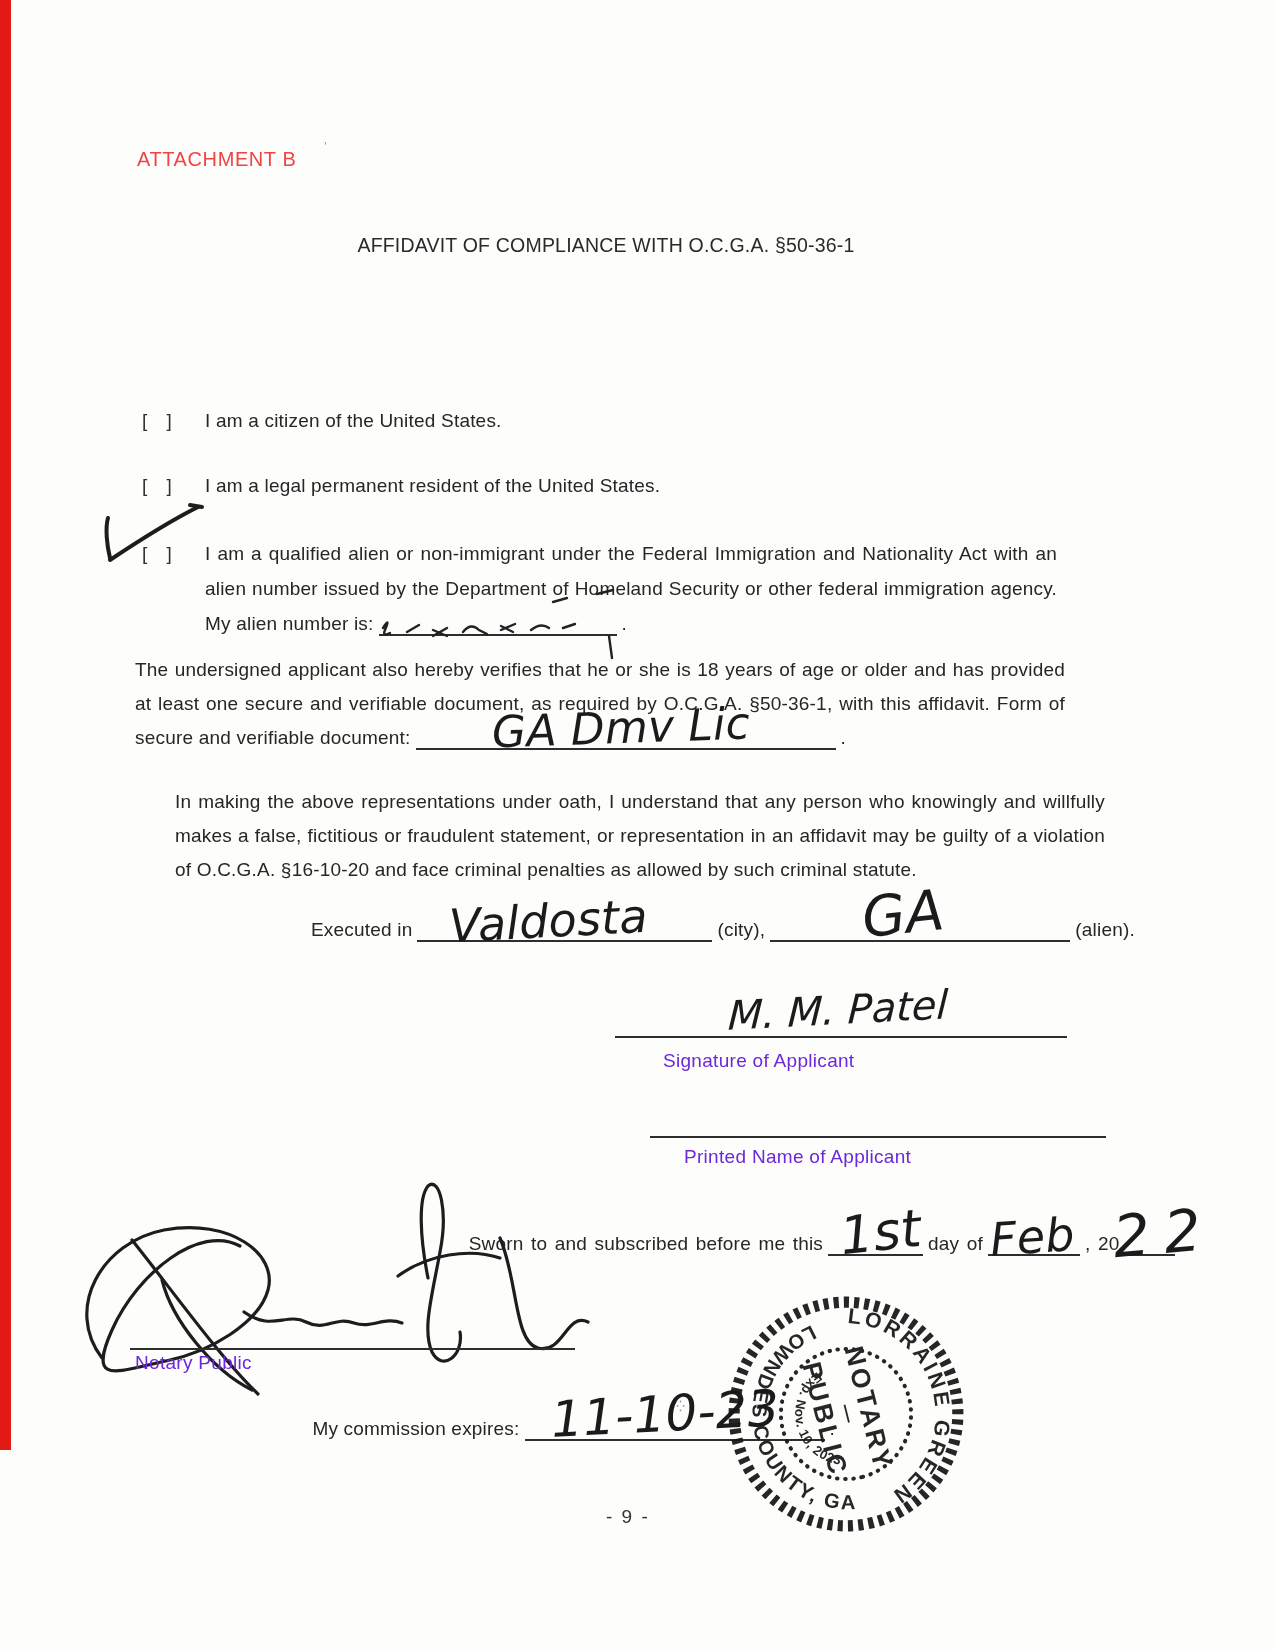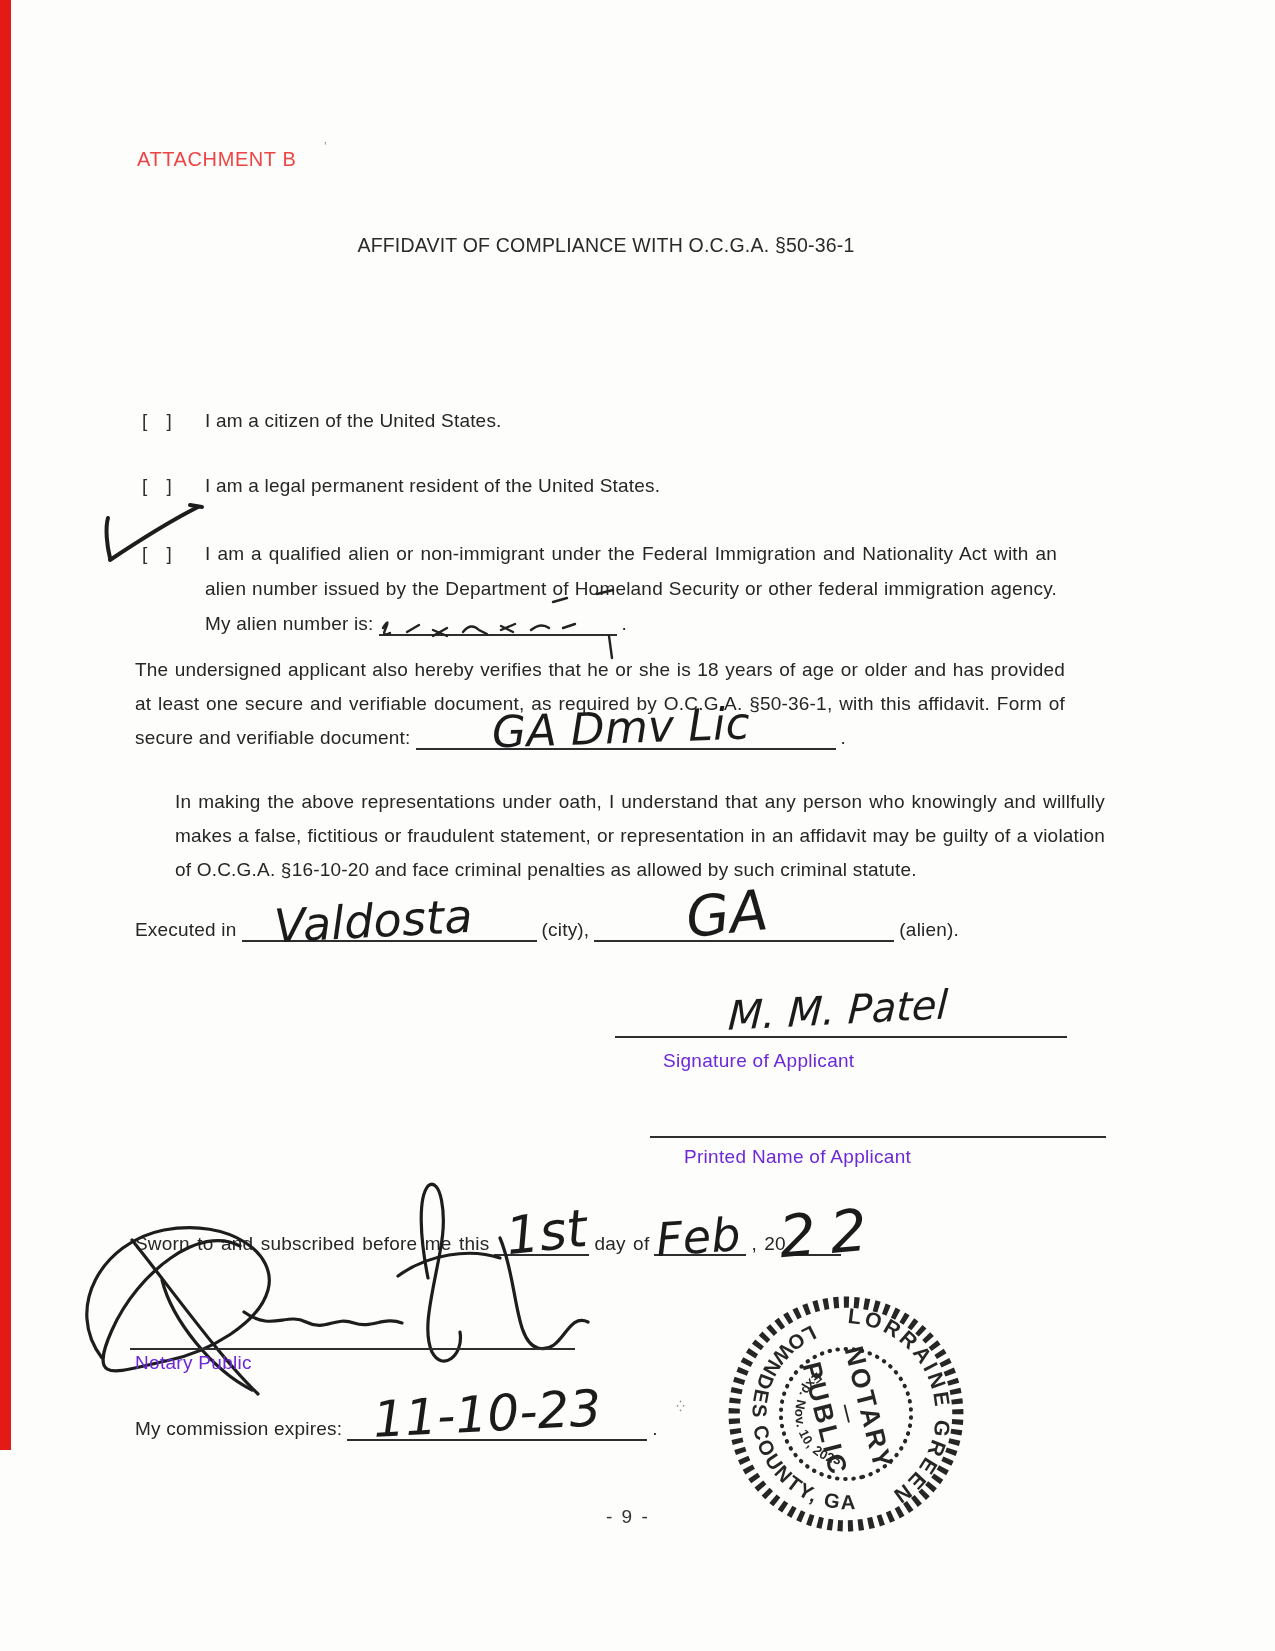--- a/index.html
+++ b/index.html
@@ -5,21 +5,21 @@
   html,body{margin:0;padding:0;background:#ffffff;}
   .page{
     position:relative;
     width:1275px;height:1651px;
     background:#fdfdfc;
     font-family:"Liberation Sans", sans-serif;
     color:#262626;
     overflow:hidden;
   }
   .stripe{position:absolute;left:0;top:0;width:11px;height:1450px;}
-  .txt{position:absolute;font-size:19px;line-height:34px;letter-spacing:0.2px;}
+  .txt{position:absolute;font-size:19px;line-height:34px;letter-spacing:0.2px;text-align:right;}
   .just{text-align:justify;}
   .heading{position:absolute;font-size:20px;letter-spacing:0.6px;color:#ef4444;}
   .title{position:absolute;left:0;top:214px;width:1212px;text-align:center;font-size:19.5px;letter-spacing:0.2px;color:#2a2a2a;margin-top:20px;}
   .item{position:absolute;left:142px;display:flex;font-size:19px;line-height:35px;letter-spacing:0.2px;}
   .item .box{width:63px;flex:0 0 63px;letter-spacing:7px;color:#303030;}
   .item .itxt{width:852px;text-align:justify;}
   .blank{
     display:inline-block;border-bottom:2px solid #2e2e2e;
     height:16px;vertical-align:-6px;position:relative;margin:0 5px;
   }

